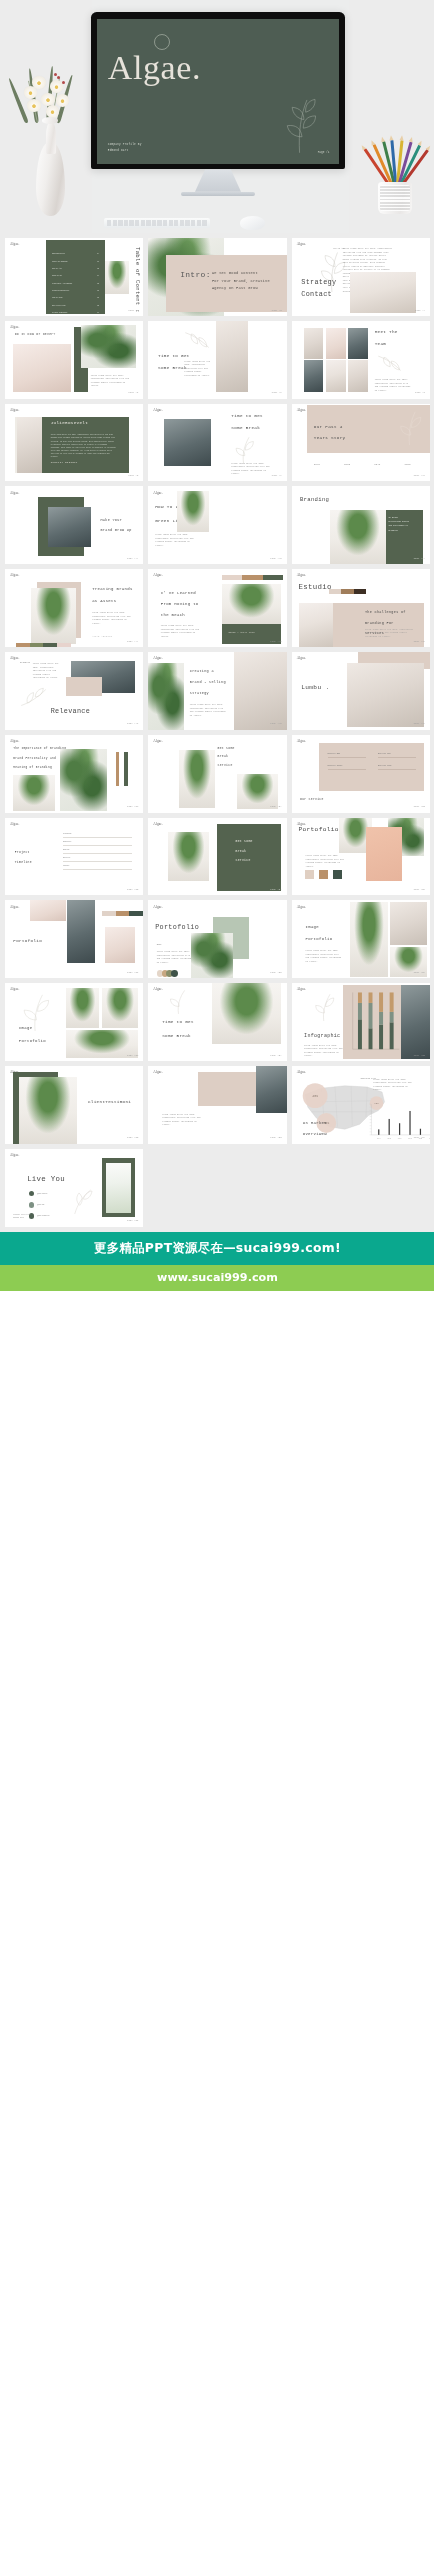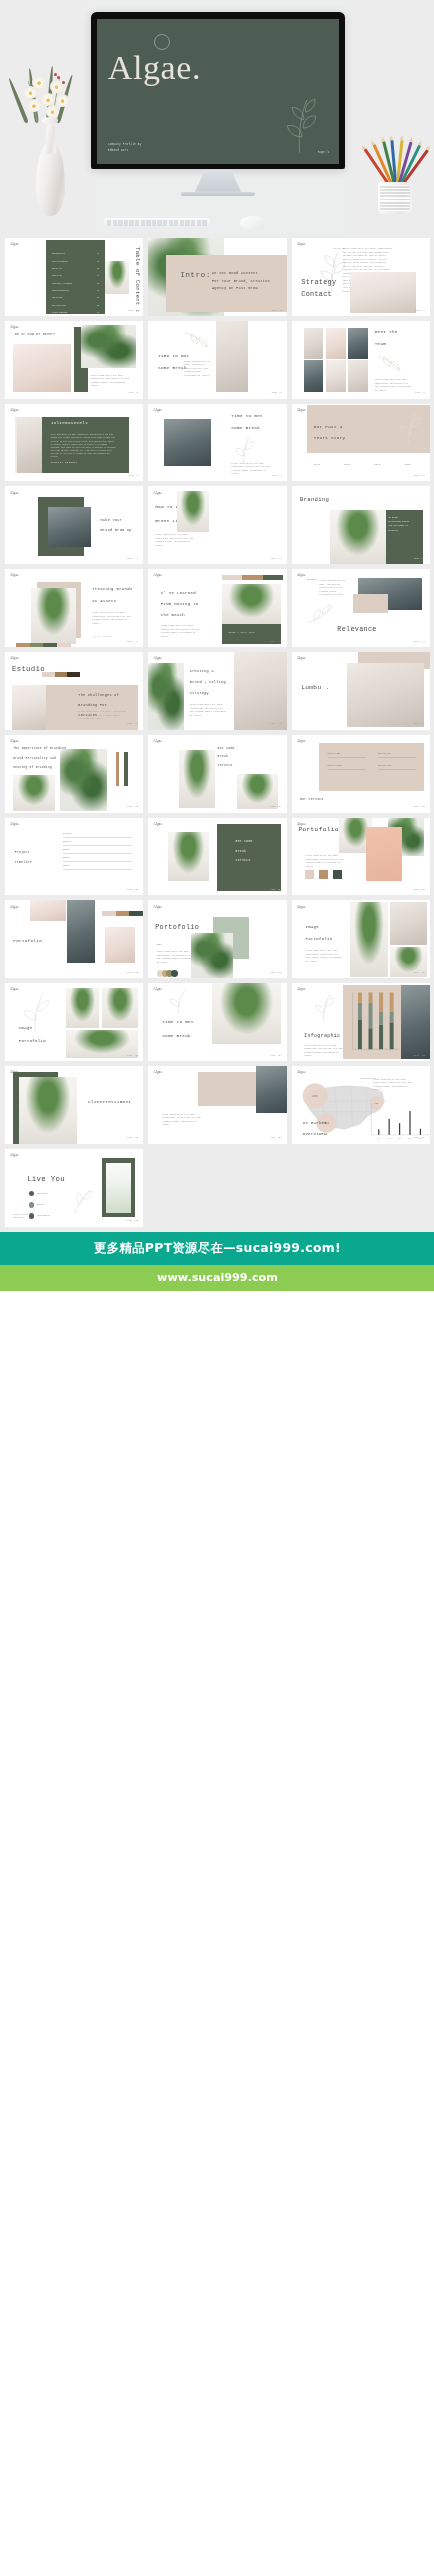--- a/index.html
+++ b/index.html
@@ -518,50 +518,50 @@
       <span class="sw" style="width:20.5px;background:#53634f;"></span>
     </div>
     <div class="ph plantpot" style="left:53%;top:19%;width:43%;height:52%;"></div>
     <div class="greenbox" style="position:absolute;left:53%;top:71%;width:43%;height:25%;"></div>
     <div class="lbl" style="position:absolute;left:58%;top:80%;font-size:2.1px;color:#e3e1d9;">Issue / April 2020</div>
     <div class="pg">Page /15</div>
   </div>
 
   <div class="slide">
     <div class="brand">Algae.</div>
+    <div class="ttl" style="position:absolute;left:5%;top:16%;font-size:7.4px;">Estudio</div>
+    <div style="position:absolute;left:27%;top:26%;display:flex;">
+      <span class="sw" style="width:12.4px;background:#e0d2c8;"></span>
+      <span class="sw" style="width:12.4px;background:#a07d5a;"></span>
+      <span class="sw" style="width:12.4px;background:#3d2f24;"></span>
+    </div>
+    <div class="beigebox" style="position:absolute;left:5%;top:43%;width:91%;height:57%;"></div>
+    <div class="ph room" style="left:5%;top:43%;width:25%;height:57%;"></div>
+    <div class="ttl" style="position:absolute;left:53%;top:53%;font-size:3.5px;">The Challenges of</div>
+    <div class="ttl" style="position:absolute;left:53%;top:66%;font-size:3.5px;">Branding For</div>
+    <div class="ttl" style="position:absolute;left:53%;top:79%;font-size:3.5px;">Services</div>
+    <div class="body-txt" style="position:absolute;left:53%;top:75%;width:38%;opacity:.75;">Lorem ipsum dolor sit amet, consectetur adipiscing elit sed eiusmod tempor incididunt ut labore.</div>
+    <div class="pg">Page /16</div>
+  </div>
+
+  <div class="slide">
+    <div class="brand">Algae.</div>
     <div class="lbl" style="position:absolute;left:11%;top:13%;font-size:1.7px;">Branding</div>
     <div class="body-txt" style="position:absolute;left:20%;top:13%;width:22%;">Lorem ipsum dolor sit amet, consectetur adipiscing elit sed eiusmod tempor incididunt ut labore.</div>
     <svg style="position:absolute;left:11%;top:45%;" width="27" height="21" viewBox="0 0 44 34">
       <g fill="none" stroke="#d6d3cb" stroke-width=".8">
         <path d="M2 30 C14 26 28 18 42 4"></path>
         <path d="M12 26 C10 18 14 11 22 9 C22 18 18 25 12 26Z"></path>
         <path d="M25 16 C25 9 30 3 38 2 C37 10 32 16 25 16Z"></path>
       </g>
     </svg>
     <div class="ph dark" style="left:48%;top:11%;width:46%;height:42%;"></div>
     <div class="beigebox" style="position:absolute;left:44%;top:32%;width:26%;height:24%;"></div>
     <div class="ttl" style="position:absolute;left:33%;top:70%;font-size:6.8px;">Relevance</div>
     <div class="pg">Page /17</div>
-  </div>
-
-  <div class="slide">
-    <div class="brand">Algae.</div>
-    <div class="ttl" style="position:absolute;left:5%;top:16%;font-size:7.4px;">Estudio</div>
-    <div style="position:absolute;left:27%;top:26%;display:flex;">
-      <span class="sw" style="width:12.4px;background:#e0d2c8;"></span>
-      <span class="sw" style="width:12.4px;background:#a07d5a;"></span>
-      <span class="sw" style="width:12.4px;background:#3d2f24;"></span>
-    </div>
-    <div class="beigebox" style="position:absolute;left:5%;top:43%;width:91%;height:57%;"></div>
-    <div class="ph room" style="left:5%;top:43%;width:25%;height:57%;"></div>
-    <div class="ttl" style="position:absolute;left:53%;top:53%;font-size:3.5px;">The Challenges of</div>
-    <div class="ttl" style="position:absolute;left:53%;top:66%;font-size:3.5px;">Branding For</div>
-    <div class="ttl" style="position:absolute;left:53%;top:79%;font-size:3.5px;">Services</div>
-    <div class="body-txt" style="position:absolute;left:53%;top:75%;width:38%;opacity:.75;">Lorem ipsum dolor sit amet, consectetur adipiscing elit sed eiusmod tempor incididunt ut labore.</div>
-    <div class="pg">Page /16</div>
   </div>
 
   <div class="slide">
     <div class="brand">Algae.</div>
     <div class="ph leafy" style="left:0;top:14%;width:26%;height:86%;"></div>
     <div class="ttl" style="position:absolute;left:30%;top:22%;font-size:3.5px;">Creating a</div>
     <div class="ttl" style="position:absolute;left:30%;top:36%;font-size:3.5px;">Brand - Selling</div>
     <div class="ttl" style="position:absolute;left:30%;top:50%;font-size:3.5px;">Strategy</div>
     <div class="body-txt" style="position:absolute;left:30%;top:66%;width:26%;">Lorem ipsum dolor sit amet, consectetur adipiscing elit sed eiusmod tempor incididunt ut labore.</div>
     <div class="ph person" style="left:62%;top:0;width:38%;height:100%;"></div>

